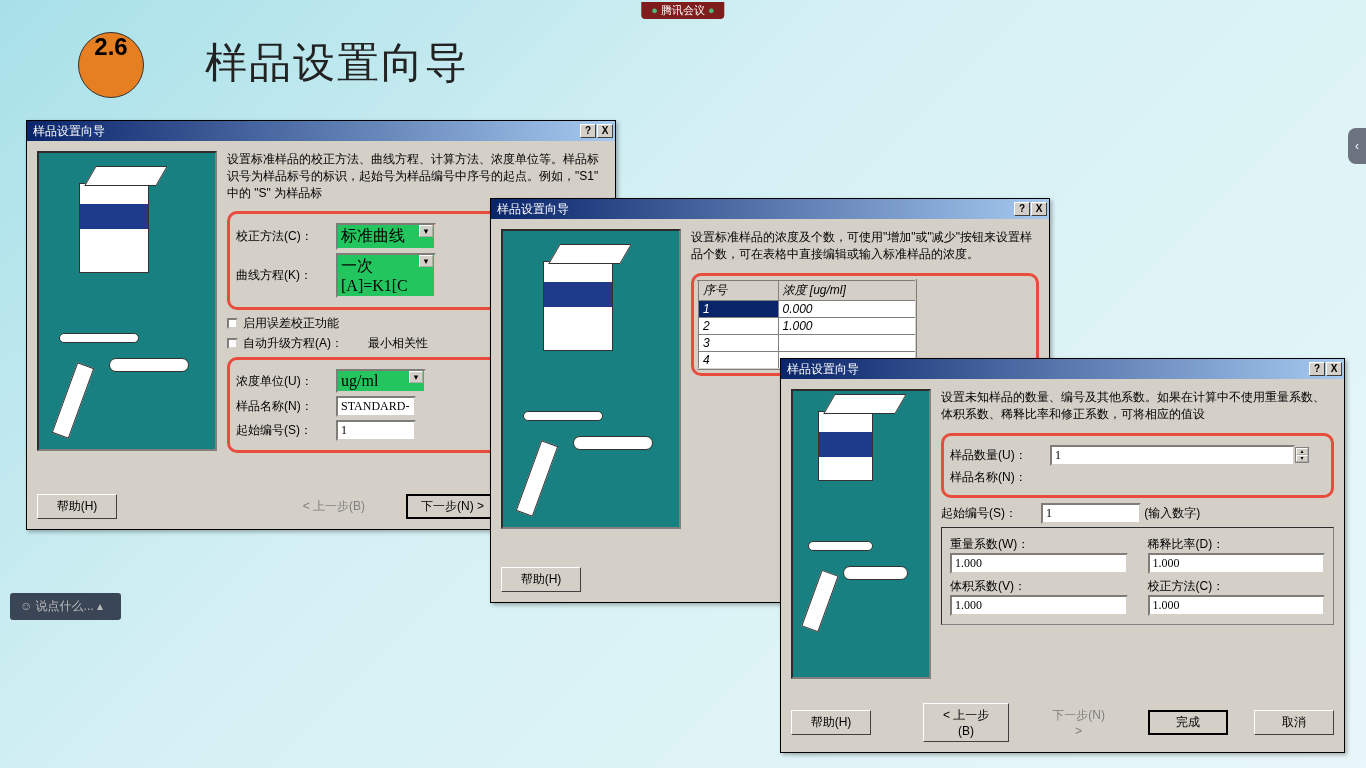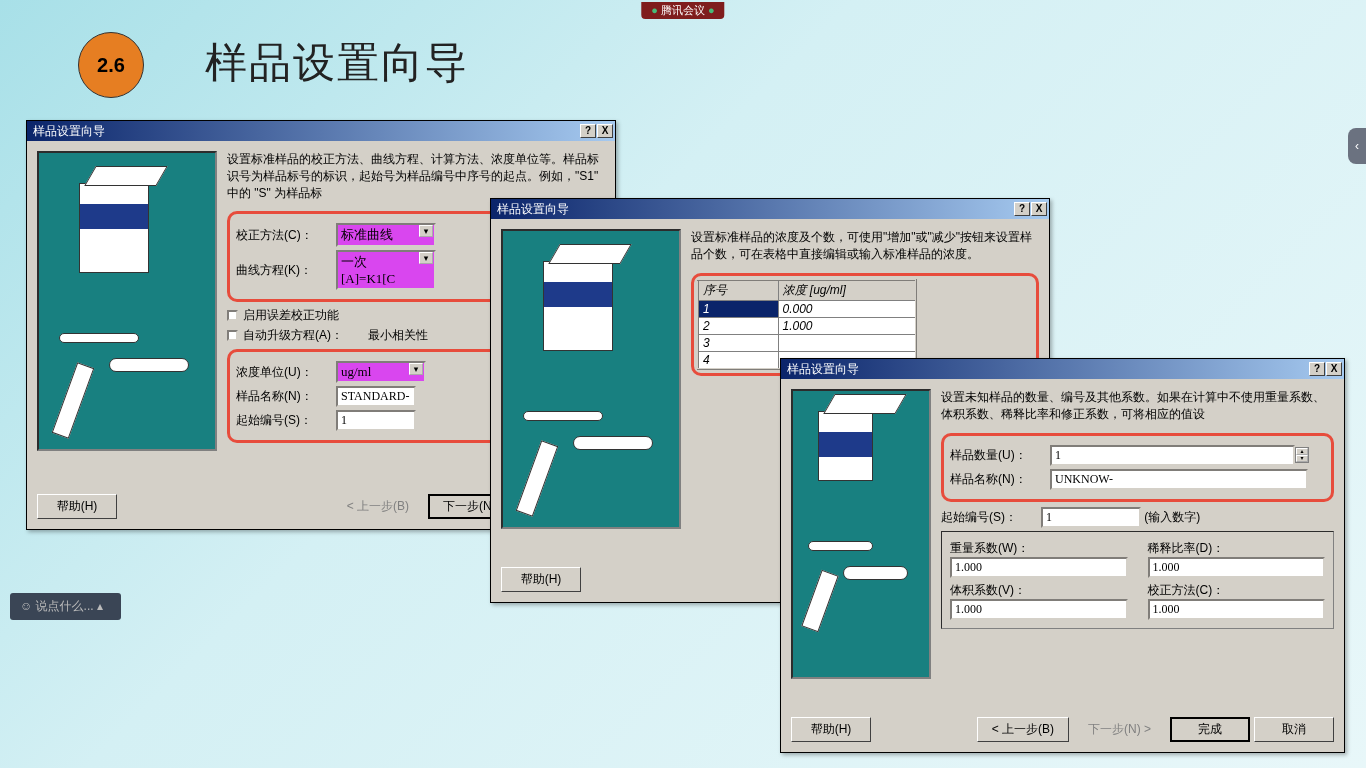--- a/index.html
+++ b/index.html
@@ -1,37 +1,37 @@
 <!DOCTYPE html>
 <html><head>
 <meta charset="utf-8">
 <style>
 * { box-sizing: border-box; margin: 0; padding: 0; font-family: "Microsoft YaHei", SimSun, Arial, sans-serif; }
 body { width: 1366px; height: 768px; background: linear-gradient(135deg, #a8e0e8 0%, #d4f0f4 40%, #e8f7f9 100%); position: relative; overflow: hidden; }
 .top-badge { position: absolute; top: 2px; left: 50%; transform: translateX(-50%); background: #7f1d1d; color: #fff; font-size: 11px; padding: 1px 10px; border-radius: 0 0 4px 4px; }
 .top-badge span.dot { color: #48bb78; }
-.section-num { position: absolute; left: 78px; top: 32px; width: 66px; height: 66px; background: #e67e22; border-radius: 50%; display: flex; align-items: center; justify-content: center; font-size: 20px; font-weight: bold; font-family: "Times New Roman"; border: 1px solid #333; }
+.section-num { position: absolute; left: 78px; top: 32px; width: 66px; height: 66px; background: #e67e22; border-radius: 50%; display: flex; align-items: flex-start; justify-content: center; font-size: 24px; font-weight: bold; font-family: "Times New Roman"; border: 1px solid #333; }
 .section-title { position: absolute; left: 205px; top: 35px; font-size: 42px; color: #222; letter-spacing: 2px; }
 .win { position: absolute; background: #d4d0c8; border: 1px solid #000; box-shadow: 2px 2px 4px rgba(0,0,0,0.3); font-size: 12px; }
 .titlebar { background: linear-gradient(to right, #0a246a, #a6caf0); color: #fff; height: 20px; display: flex; align-items: center; padding: 0 2px 0 6px; font-size: 12px; }
 .titlebar .t { flex: 1; }
 .titlebar .btns { display: flex; gap: 1px; }
 .titlebar .tb { width: 16px; height: 14px; background: #d4d0c8; border: 1px solid #fff; border-right-color: #404040; border-bottom-color: #404040; color: #000; font-size: 10px; text-align: center; line-height: 12px; font-weight: bold; cursor: pointer; }
 .win-body { padding: 10px; display: flex; gap: 10px; }
 .illus { width: 180px; height: 300px; background: #188080; border: 2px inset #808080; flex-shrink: 0; position: relative; }
 .content { flex: 1; font-size: 12px; color: #000; }
 .instr { margin-bottom: 10px; line-height: 1.4; }
 .row { display: flex; align-items: center; margin: 3px 0; }
 .row label { width: 100px; }
-.dd { background: #d946ef; border: 2px inset #d4d0c8; padding: 1px 14px 1px 3px; font-size: 13px; min-width: 90px; font-family: SimSun; position: relative; }
+.dd { background: #22c55e; border: 2px inset #d4d0c8; padding: 1px 14px 1px 3px; font-size: 16px; min-width: 90px; font-family: SimSun; position: relative; }
 .dd::after { content: "▾"; position: absolute; right: 1px; top: 0; width: 12px; background: #d4d0c8; border: 1px outset #fff; text-align: center; font-size: 9px; }
 .txt { background: #fff; border: 2px inset #d4d0c8; padding: 1px 3px; font-size: 12px; font-family: SimSun; }
 .chk { width: 11px; height: 11px; background: #fff; border: 2px inset #d4d0c8; display: inline-block; margin-right: 5px; vertical-align: middle; }
 .group { border: 3px solid #e74c3c; border-radius: 10px; padding: 6px; margin: 5px 0; }
-.btnrow { position: absolute; bottom: 10px; left: 10px; right: 10px; display: flex; gap: 4px; align-items: center; }
+.btnrow { position: absolute; bottom: 10px; left: 10px; right: 10px; display: flex; gap: 26px; align-items: center; }
 .btnrow .spacer { flex: 1; }
 .btn { background: #d4d0c8; border: 1px solid #fff; border-right-color: #404040; border-bottom-color: #404040; padding: 3px 14px; font-size: 12px; cursor: pointer; text-align: center; min-width: 80px; }
 .btn.disabled { color: #808080; border-color: #d4d0c8; }
 .btn.default { border: 2px solid #000; padding: 2px 13px; }
 .tbl { border: 2px inset #d4d0c8; border-collapse: collapse; background: #fff; font-size: 12px; }
 .tbl th, .tbl td { border: 1px solid #808080; padding: 1px 4px; text-align: left; font-weight: normal; }
 .tbl th { background: #d4d0c8; }
 .tbl .sel { background: #0a246a; color: #fff; }
 .fieldset2 { border: 1px inset #808080; padding: 8px; margin-top: 0; }
 .chat-btn { position: absolute; left: 10px; bottom: 148px; background: #3a4555; color: #bbb; font-size: 12px; padding: 5px 18px 5px 10px; border-radius: 3px; }
@@ -204,21 +204,20 @@
         <div class="row">
             <label>样品数量(U)：</label>
             <div class="txt" style="width:245px">1</div>
             <div class="spinner">
               <span>▴</span>
               <span>▾</span>
             </div>
           </div>
         <div class="row">
             <label>样品名称(N)：</label>
-            <div class="txt" style="width:258px">UNKNOW-</div>
           </div>
       </div>
       <div class="row"><label>起始编号(S)：</label><div class="txt" style="width:100px">1</div> &nbsp;<span>(输入数字)</span></div>
       <div class="fieldset2">
         <div style="display:flex;gap:20px;">
           <div style="flex:1">
             <div>重量系数(W)：</div>
             <div class="txt" style="width:100%">1.000</div>
             <div style="margin-top:4px">体积系数(V)：</div>
             <div class="txt" style="width:100%">1.000</div>

